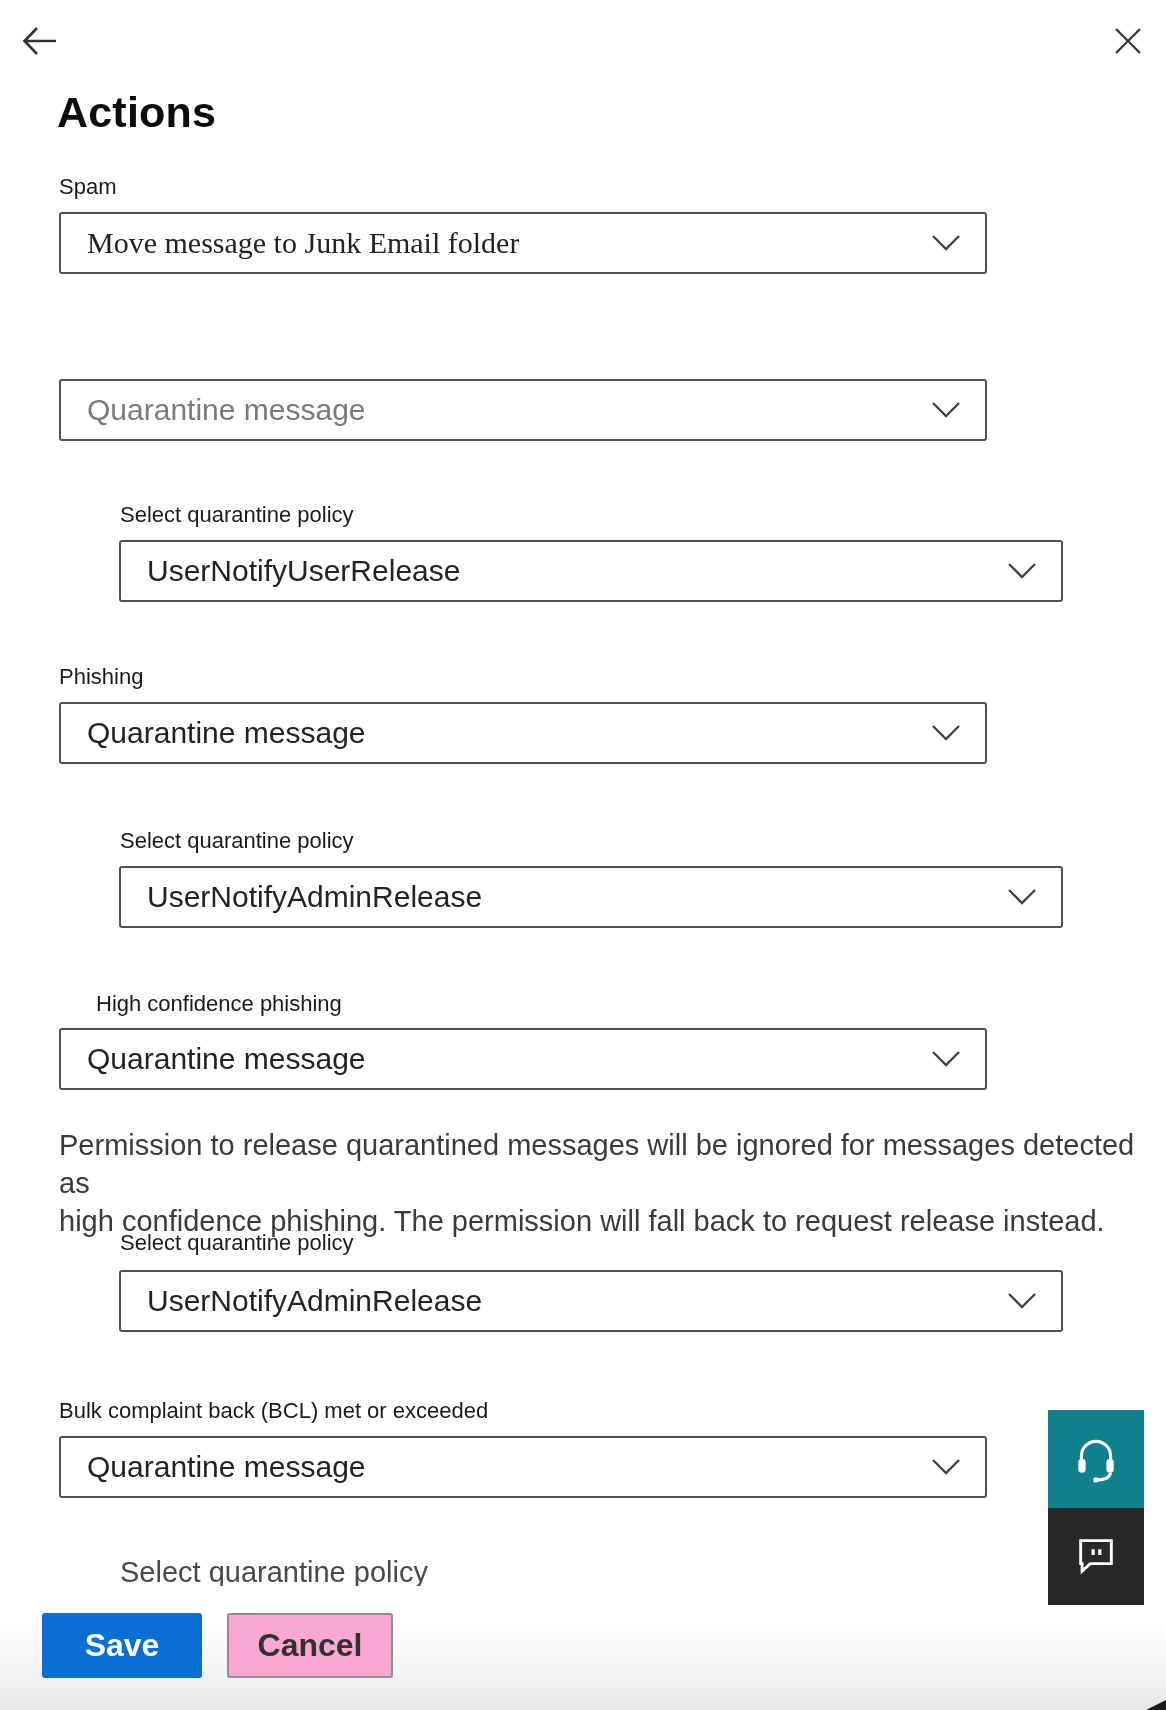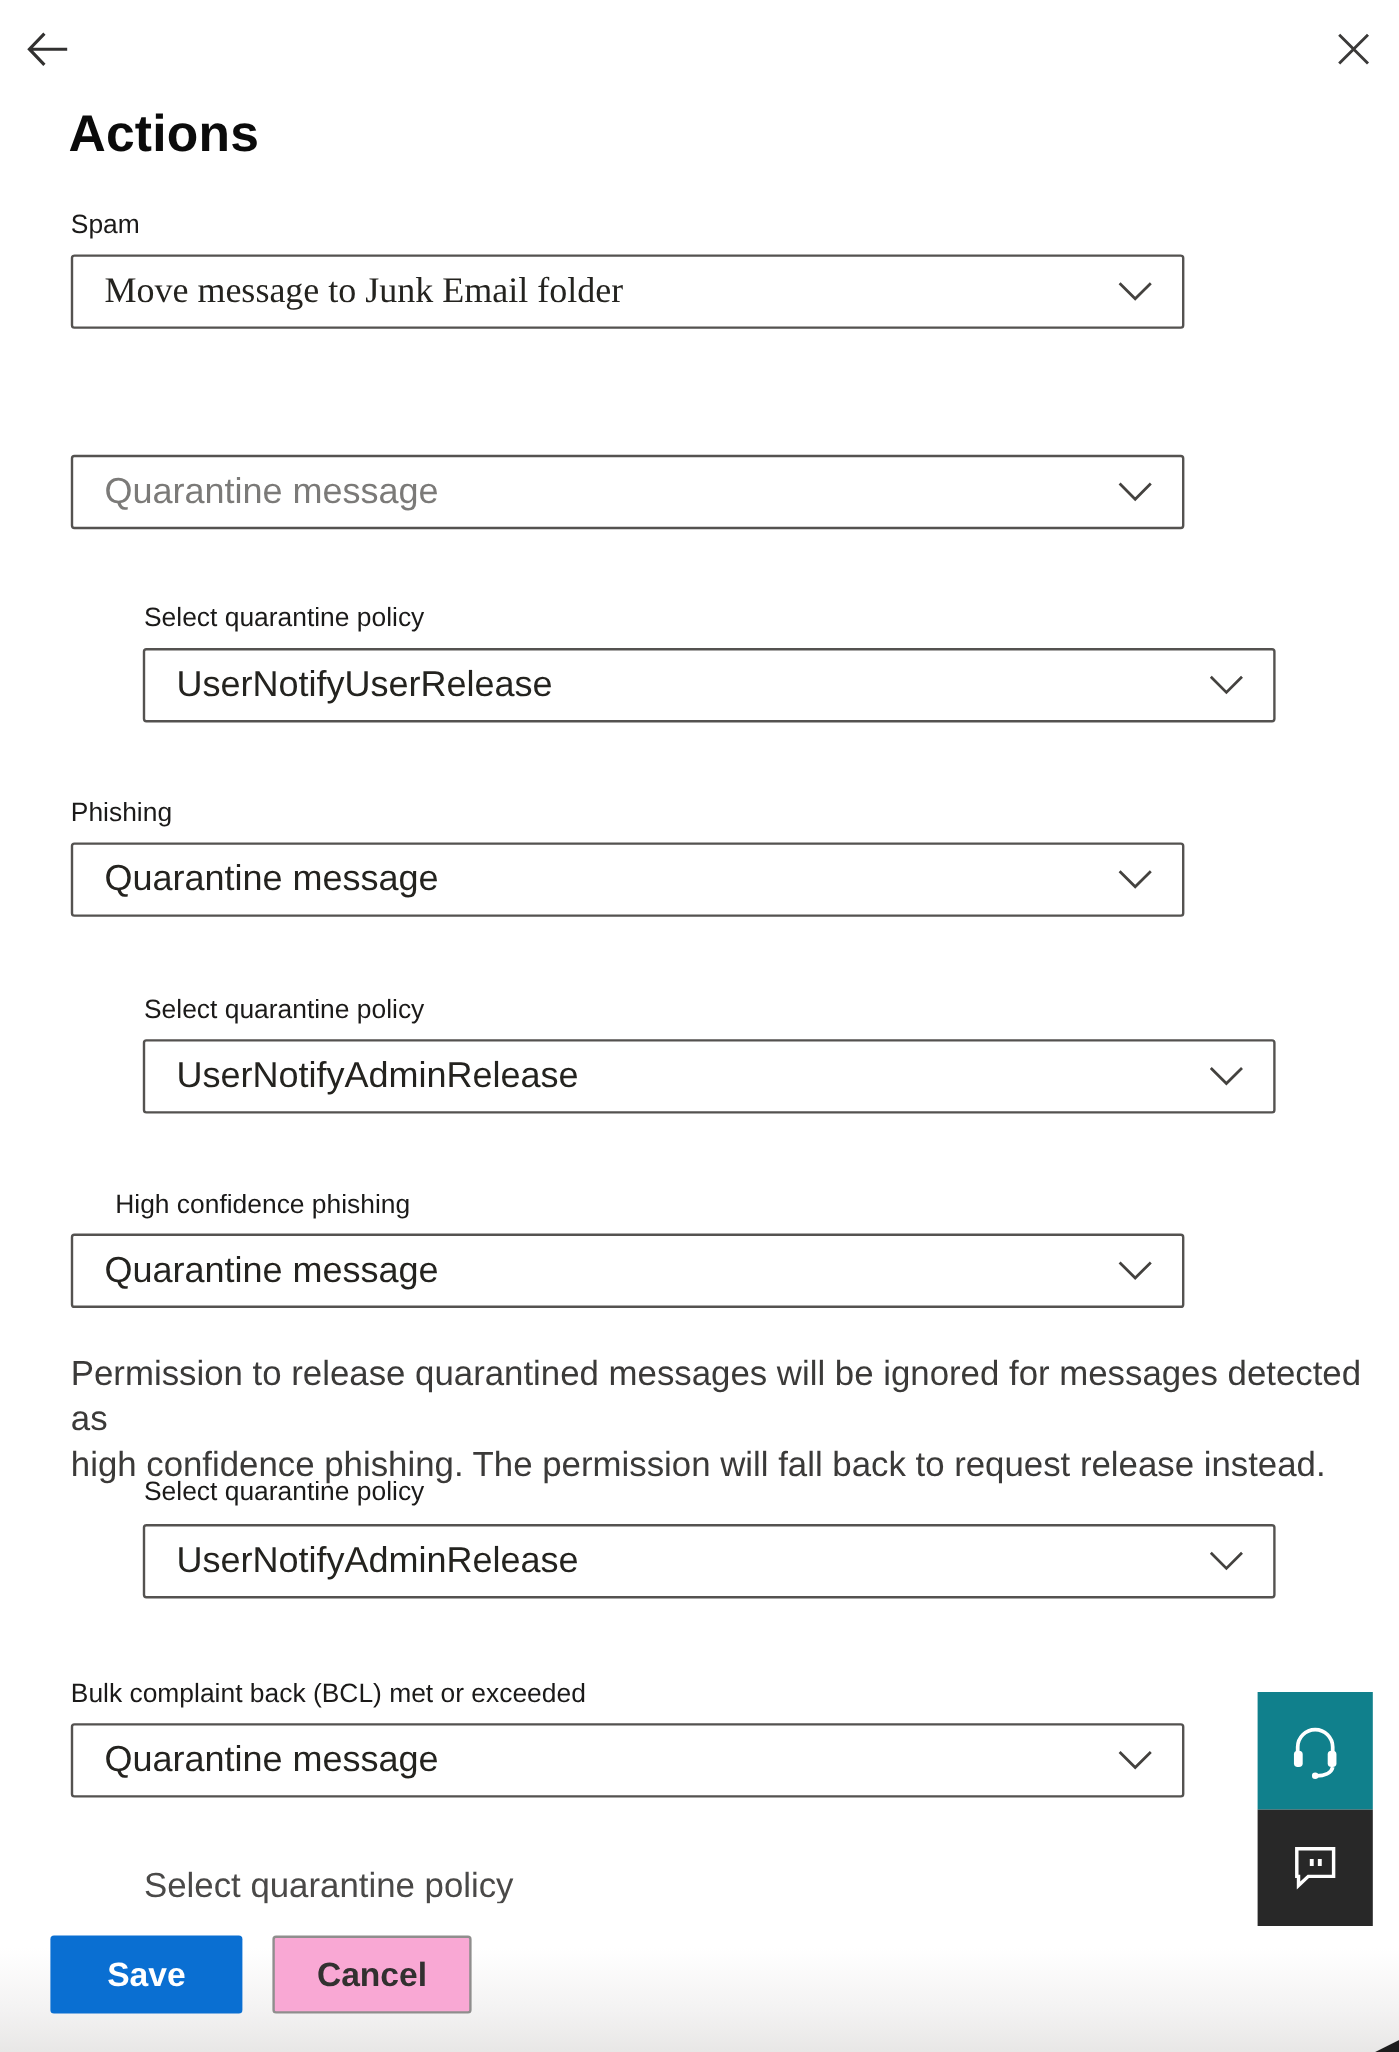--- a/index.html
+++ b/index.html
@@ -89,21 +89,21 @@
     left: 0; top: 1586px;
     width: 1166px; height: 124px;
     background: linear-gradient(180deg, #ffffff 0%, #ffffff 30%, #f4f3f3 70%, #e8e7e6 100%);
   }
 
   .btn {
     position: absolute;
     height: 65px;
     display: flex; align-items: center; justify-content: center;
     font-family: "Liberation Sans", sans-serif;
-    font-size: 28px;
+    font-size: 32px;
     font-weight: 600;
     border-radius: 3px;
     cursor: pointer;
   }
   .save-btn {
     left: 42px; top: 1613px; width: 160px;
     background: #0a6fd2;
     color: #ffffff;
     border: none;
   }

